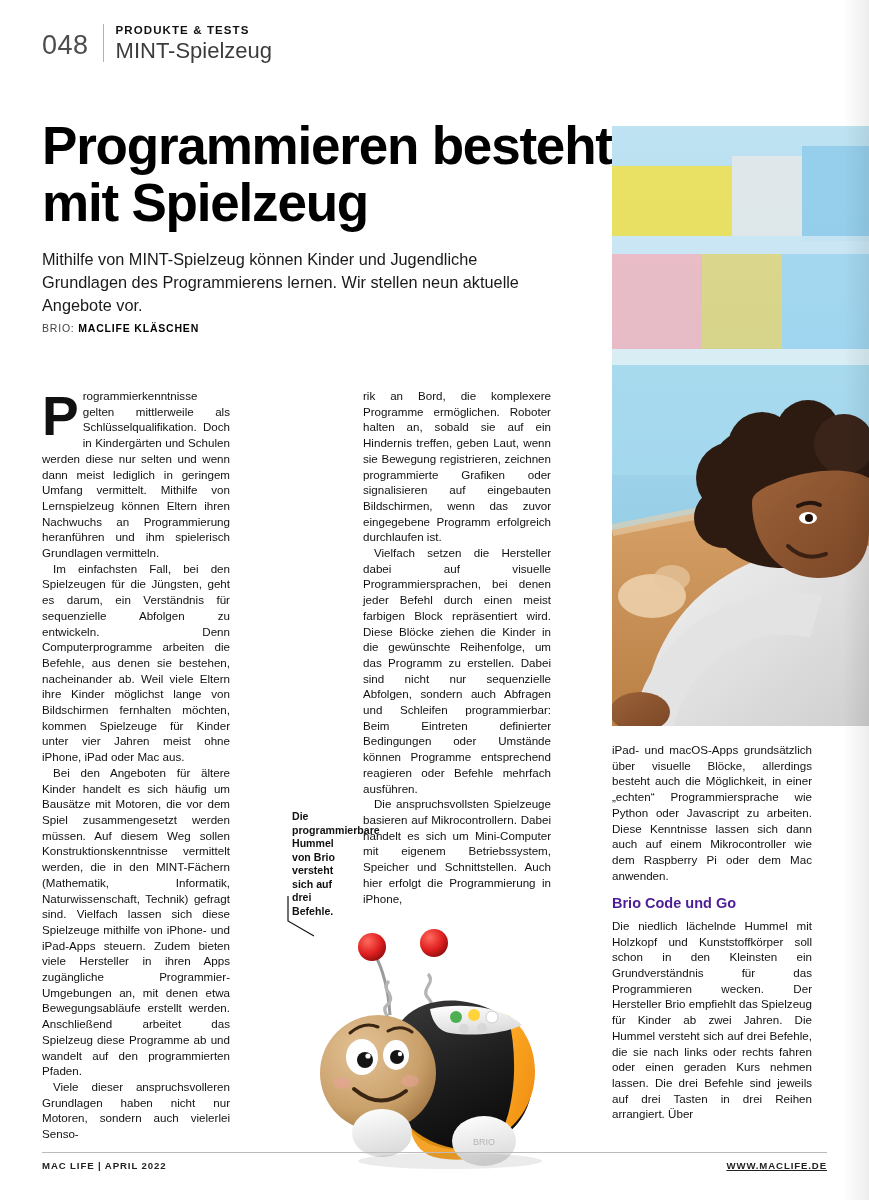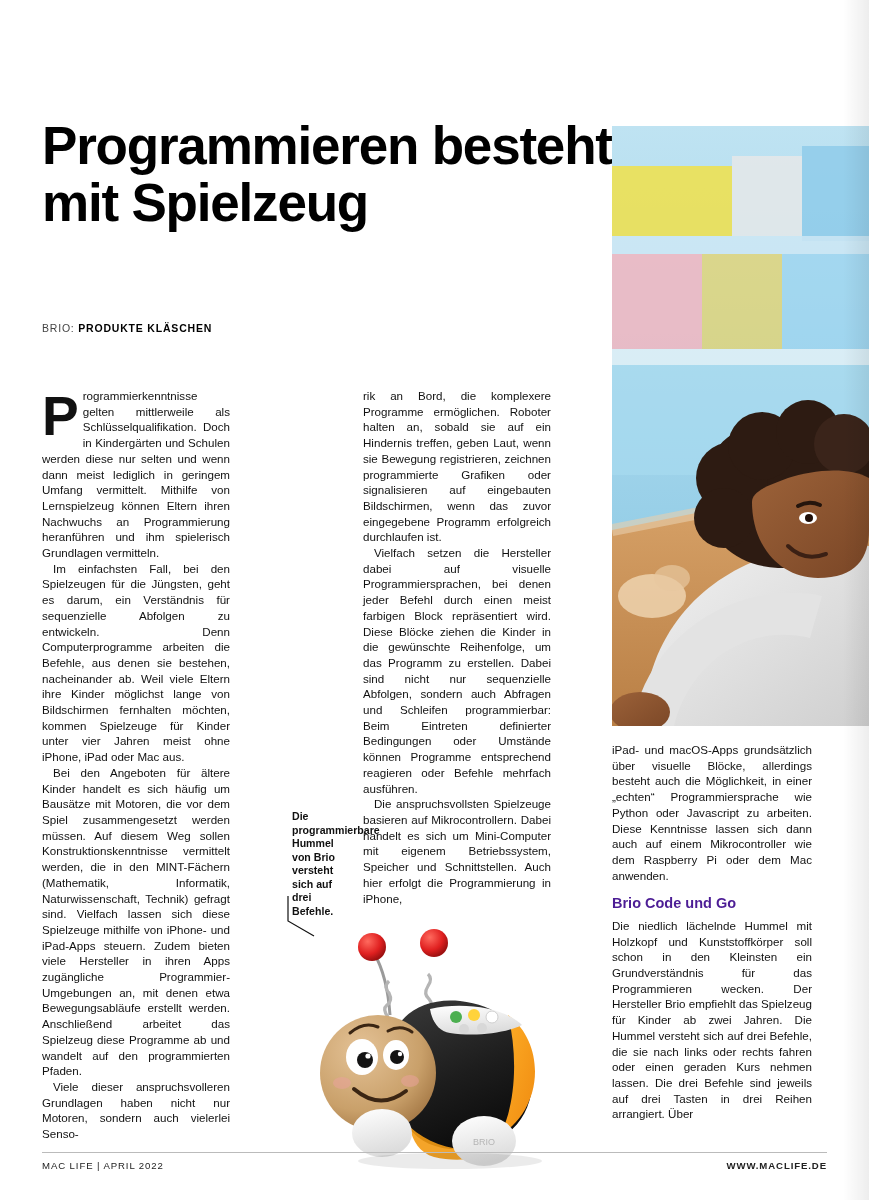--- a/index.html
+++ b/index.html
@@ -178,50 +178,60 @@
     width: 785px;
     height: 1px;
     background: #bbb;
   }
   .footer-left {
     position: absolute;
     left: 42px;
     top: 1160px;
     font-size: 9.6px;
     letter-spacing: 0.9px;
-    font-weight: normal;
+    font-weight: bold;
     color: #222;
   }
   .footer-right {
     position: absolute;
     right: 42px;
     top: 1160px;
     font-size: 9.6px;
     letter-spacing: 0.9px;
     font-weight: bold;
     color: #222;
+    text-decoration: underline;
   }
   
   .page-edge {
     position: absolute;
     right: 0; top: 0; bottom: 0; width: 26px;
     background: linear-gradient(to right, rgba(0,0,0,0.0), rgba(0,0,0,0.07));
     pointer-events: none;
   }
 </style>
 </head>
 <body>
 
 <div class="page">
 
+  <div class="header">
+    <div class="folio">048</div>
+    <div class="header-divider"></div>
+    <div class="header-texts">
+      <div class="kicker">PRODUKTE &amp; TESTS</div>
+      <div class="section-title">MINT-Spielzeug</div>
+    </div>
+  </div>
 
   <div class="headline">Programmieren besteht mit Spielzeug</div>
+  <div class="standfirst">Mithilfe von MINT-Spielzeug können Kinder und Jugendliche Grundlagen des Programmierens lernen. Wir stellen neun aktuelle Angebote vor.</div>
   <div class="byline">
     <span>BRIO:</span>
-    <b>PRODUKTE KLÄSCHEN</b>
+    <b>MACLIFE KLÄSCHEN</b>
   </div>
 
   <div class="photo">
     <svg width="257" height="600" viewBox="0 0 257 600">
       <defs>
         <linearGradient id="bgwall" x1="0" y1="0" x2="0" y2="1">
           <stop offset="0%" stop-color="#bfe3f2"></stop>
           <stop offset="55%" stop-color="#9fd3ea"></stop>
           <stop offset="100%" stop-color="#7fc3e0"></stop>
         </linearGradient>

